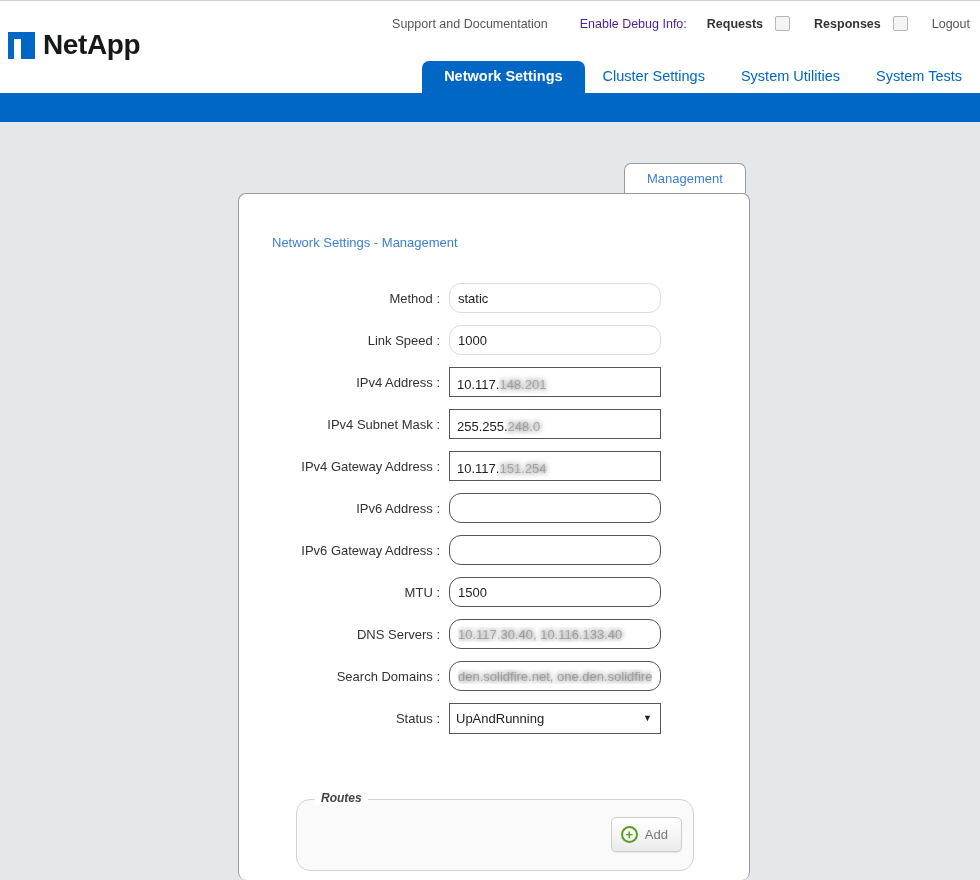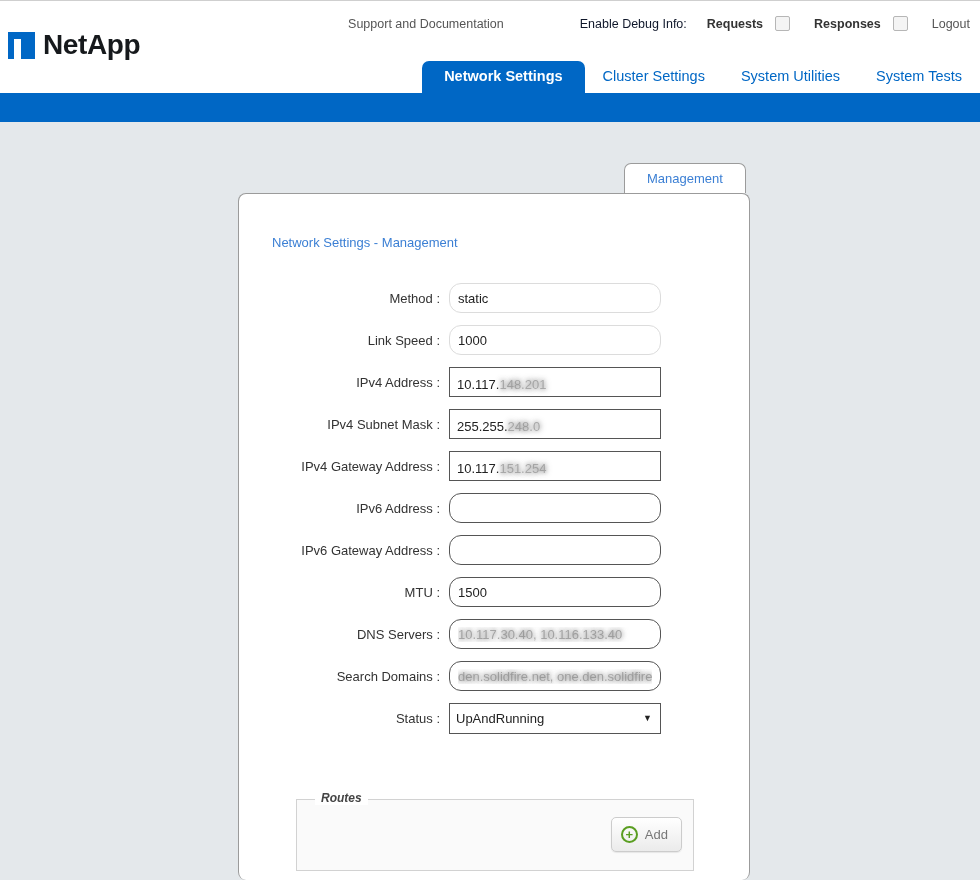--- a/index.html
+++ b/index.html
@@ -38,23 +38,22 @@
     white-space: nowrap;
   }
   .util-link {
     color: #555;
     text-decoration: none;
     padding: 0 0 0 0;
     margin-right: 26px;
     cursor: pointer;
   }
   .util-label {
-    color: #0f172a;
+    color: #4c1d95;
     margin-right: 14px;
-    margin-left: 44px;
   }
   .util-strong {
     font-weight: bold;
     color: #333;
     margin-right: 6px;
   }
   .cbx {
     width: 13px;
     height: 13px;
     border: 1px solid #b6b6b6;
@@ -277,21 +276,21 @@
   }
 
   
   .routes {
     position: absolute;
     left: 57px;
     top: 605px;
     width: 398px;
     height: 72px;
     border: 1px solid #d2d2d2;
-    border-radius: 0;
+    border-radius: 14px;
     background: #fafafa;
     box-sizing: border-box;
   }
   .routes-legend {
     position: absolute;
     left: 18px;
     top: -9px;
     background: #ffffff;
     padding: 0 6px;
     font-size: 12px;

